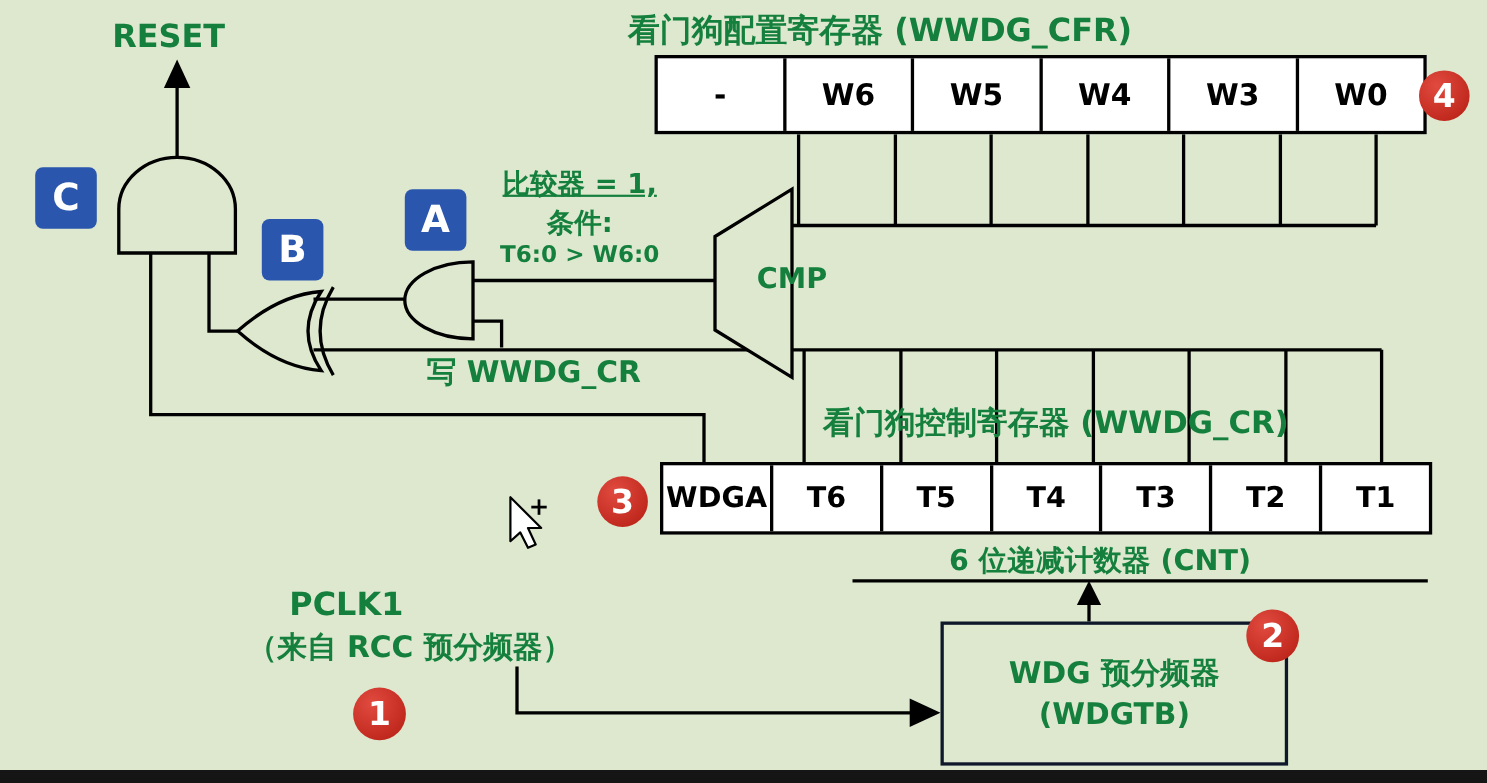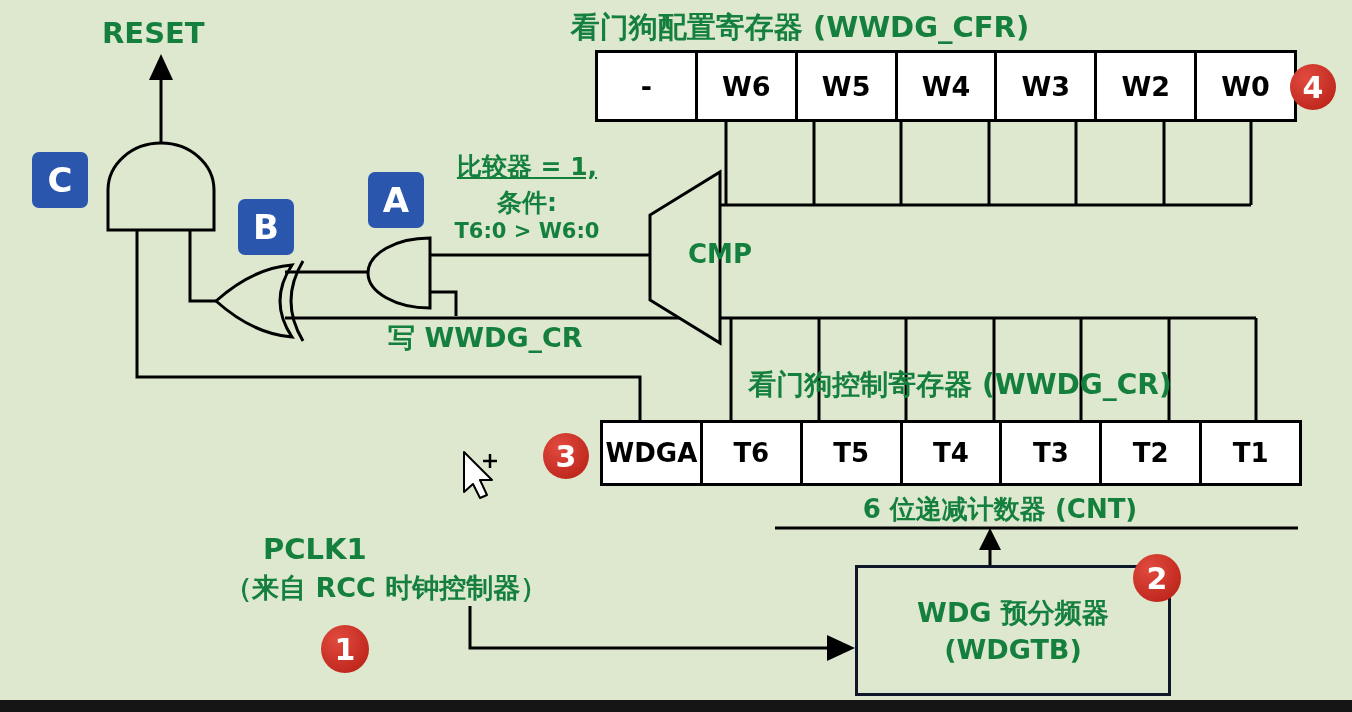--- a/index.html
+++ b/index.html
@@ -89,21 +89,20 @@
     </g>
   </svg>
 
   <div class="abs label center" style="left:570px;top:8px;width:460px;font-size:29px;">看门狗配置寄存器 (WWDG_CFR)</div>
   <div class="abs reg" style="left:595px;top:50px;width:702px;height:72px;font-size:27px;">
     <div class="cell">-</div>
     <div class="cell">W6</div>
     <div class="cell">W5</div>
     <div class="cell">W4</div>
     <div class="cell">W3</div>
-    <div class="cell">W2</div>
     <div class="cell">W0</div>
   </div>
   <div class="abs badge-red" style="left:1290px;top:64px;width:46px;height:46px;">4</div>
 
   <div class="abs label" style="left:102px;top:16px;font-size:29px;">RESET</div>
 
   <div class="abs badge-blue" style="left:32px;top:152px;">C</div>
   <div class="abs badge-blue" style="left:238px;top:199px;">B</div>
   <div class="abs badge-blue" style="left:368px;top:172px;">A</div>
 
@@ -123,21 +122,21 @@
     <div class="cell">T5</div>
     <div class="cell">T4</div>
     <div class="cell">T3</div>
     <div class="cell">T2</div>
     <div class="cell">T1</div>
   </div>
 
   <div class="abs label center" style="left:780px;top:492px;width:440px;font-size:26px;">6 位递减计数器 (CNT)</div>
 
   <div class="abs label" style="left:263px;top:532px;font-size:29px;">PCLK1</div>
-  <div class="abs label" style="left:225px;top:570px;font-size:27px;">（来自 RCC 时钟控制器）</div>
+  <div class="abs label" style="left:225px;top:570px;font-size:27px;">（来自 RCC 预分频器）</div>
   <div class="abs badge-red" style="left:321px;top:625px;width:48px;height:48px;">1</div>
 
   <div class="abs prescaler-box" style="left:855px;top:565px;width:316px;height:131px;">
     <div class="label" style="font-size:27px;line-height:37px;">WDG 预分频器</div>
     <div class="label" style="font-size:27px;line-height:37px;">(WDGTB)</div>
   </div>
   <div class="abs badge-red" style="left:1133px;top:554px;width:48px;height:48px;">2</div>
 
   <div class="abs bottom-bar"></div>
 

